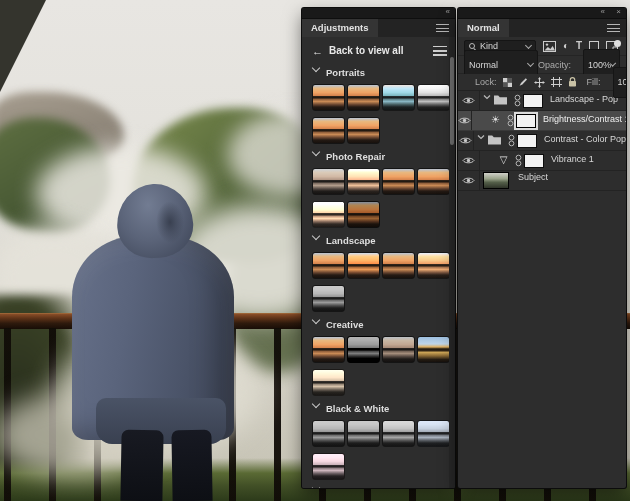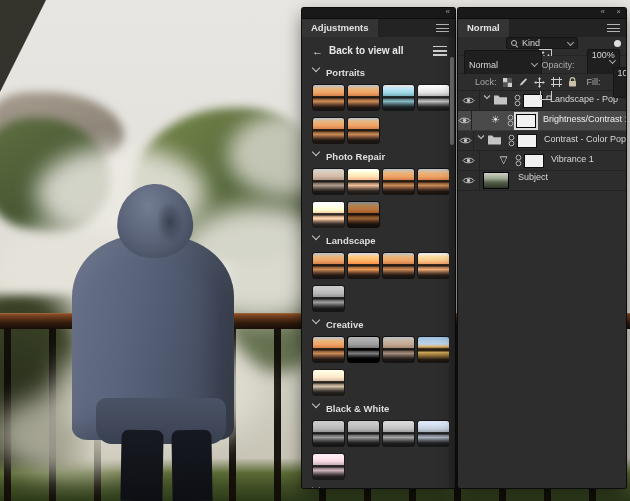--- a/index.html
+++ b/index.html
@@ -97,37 +97,37 @@
   .v-gray-brown{filter:saturate(.35) brightness(.98);}
   .v-sepia{filter:sepia(.7) saturate(.5) brightness(1.15);}
   .v-blue-gold{background:linear-gradient(180deg,#9ec0e0 0%,#bdd4ea 28%,#e0b060 40%,#2e2416 47%,
       #1d150e 53%,#caa355 62%,#8a6a35 75%,#241c12 90%,#17110d 100%);}
   .scrolltrack{position:absolute;right:0;top:0;bottom:0;width:6px;background:#272727;}
   .scrollthumb{position:absolute;right:1px;top:20px;width:4px;height:88px;background:#6e6e6e;border-radius:2px;}
 
   
   .lyr{left:458px;width:168px;}
   .frow,.brow,.krow{display:flex;align-items:center;position:relative;background:#2d2d2d;}
-  .frow{height:18px;padding:0 6px;border-bottom:1px solid #242424;flex-direction:column;}
+  .frow{height:18px;padding:0 6px;border-bottom:1px solid #242424;}
   .field{display:flex;align-items:center;background:#1f1f1f;border:1px solid #151515;border-radius:2px;
          height:13px;color:#d6d6d6;font-size:9px;padding:0 4px;box-sizing:border-box;cursor:pointer;}
   .field .dd{margin-left:auto;width:4px;height:4px;border-right:1px solid #aaa;border-bottom:1px solid #aaa;
              transform:rotate(45deg);margin-top:-2px;}
   .searchfield{width:72px;}
   .mag{position:relative;width:7px;height:7px;margin-right:4px;}
   .mag::before{content:'';position:absolute;left:0;top:0;width:4px;height:4px;border:1px solid #b9b9b9;border-radius:50%;}
   .mag::after{content:'';position:absolute;left:5px;top:5px;width:3px;height:1px;background:#b9b9b9;transform:rotate(45deg);transform-origin:0 0;}
   .ficon{margin-left:7px;display:flex;align-items:center;color:#cccccc;cursor:pointer;}
   .glyph{font-size:10px;line-height:10px;color:#cccccc;}
   .tglyph{font-size:10px;font-weight:bold;}
   .fdot{position:absolute;right:5px;top:3px;width:7px;height:7px;border-radius:50%;background:#dedede;cursor:pointer;}
   .brow{height:17px;padding:0 6px;border-bottom:1px solid #242424;}
   .blendfield{width:88px;height:30px;}
   .plabel{font-size:9px;color:#ababab;}
-  .valfield{width:37px;height:31px;margin-left:12px;flex-direction:column;}
+  .valfield{width:37px;height:31px;margin-left:12px;}
   .krow{height:16px;padding:0 17px;border-bottom:1px solid #222;}
   .kicon{margin-left:6px;display:flex;align-items:center;cursor:pointer;}
   .krow .plabel.fl{margin-left:10px;}
   
   .lrow{display:flex;align-items:center;height:19px;border-bottom:1px solid rgba(0,0,0,.22);cursor:pointer;}
   .lrow.sel{background:#4a4a4a;}
   .eyecell{width:21px;align-self:stretch;display:flex;align-items:center;justify-content:center;
            border-right:1px solid #232323;}
   .lbody{display:flex;padding-left:3px;flex:1;}
   .lbody.ind{padding-left:17px;}

